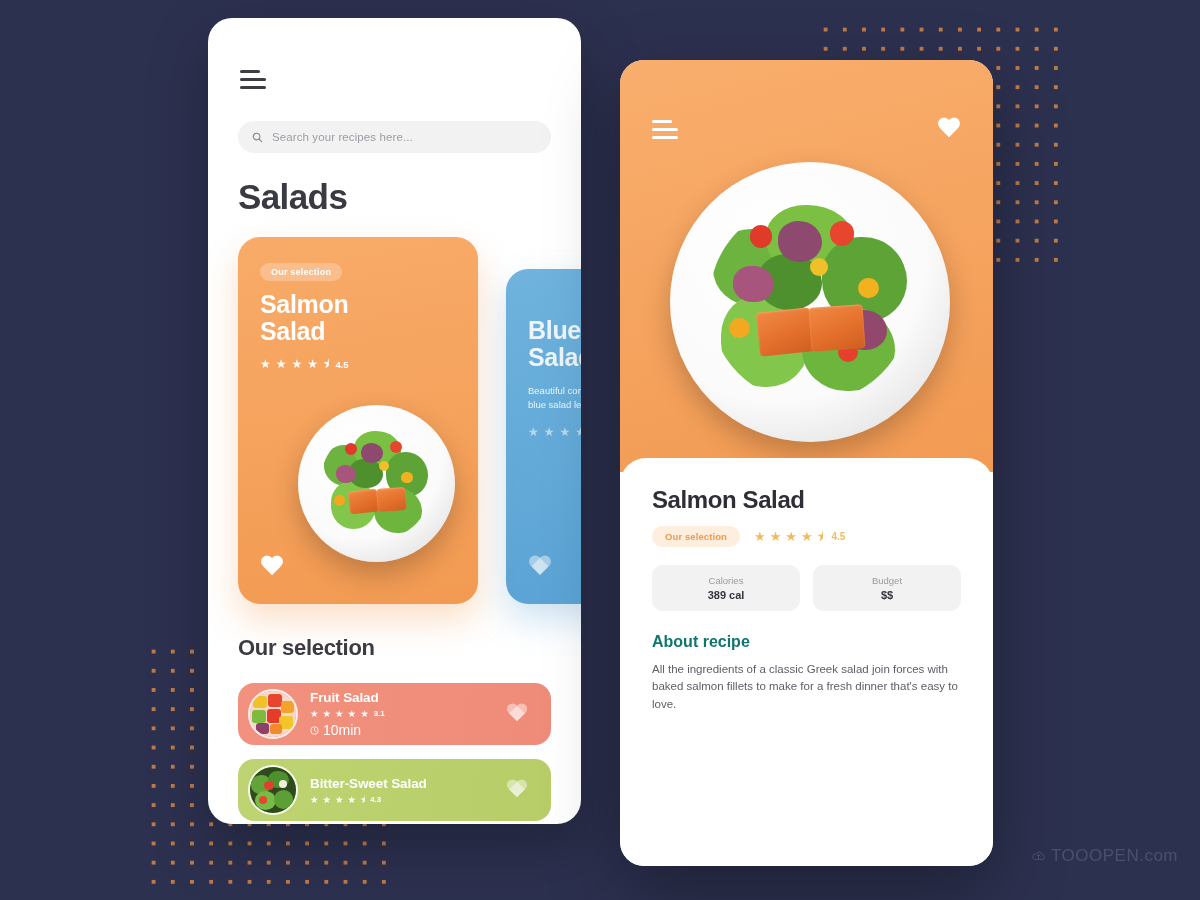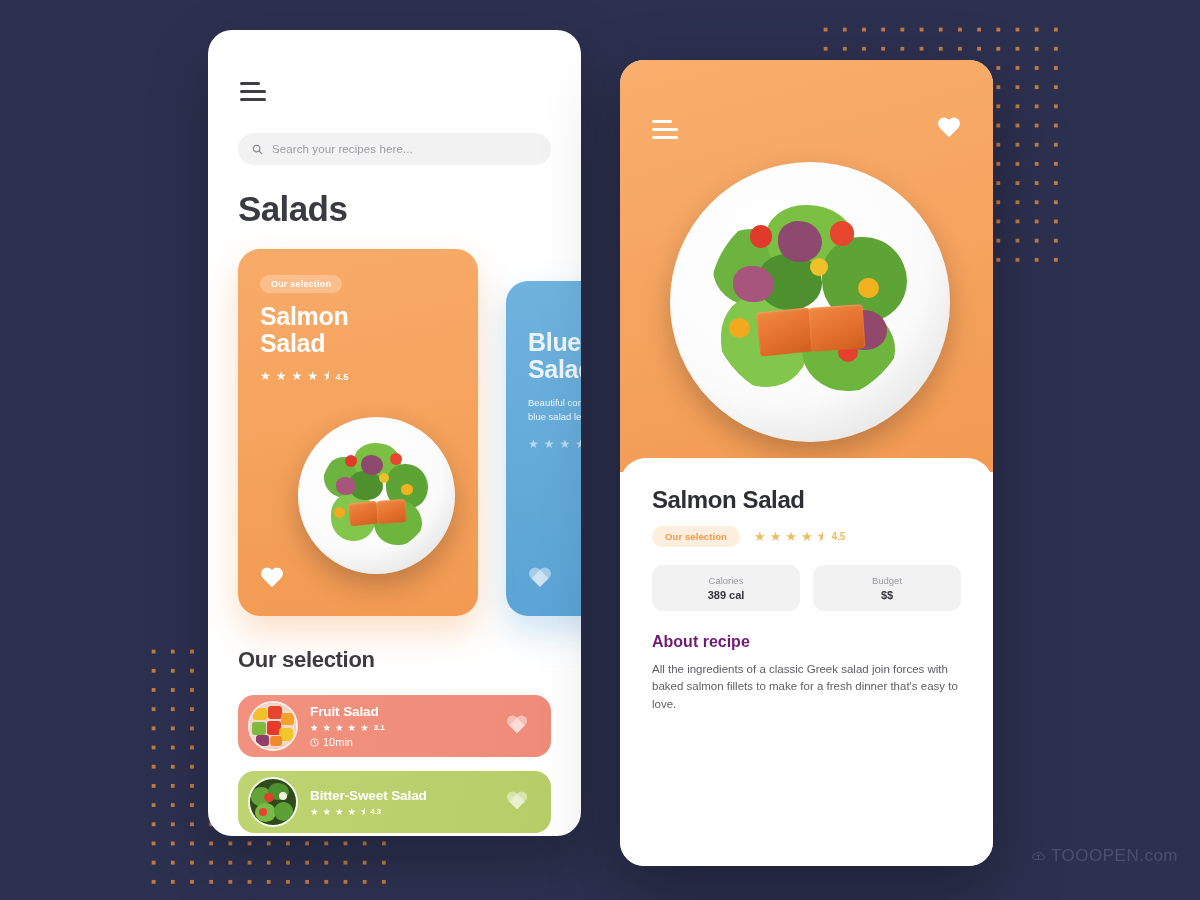--- a/index.html
+++ b/index.html
@@ -22,21 +22,21 @@
   #dots-bottom-left { left: 140px; top: 638px; width: 250px; height: 252px; }
 
   
   .phone {
     position: absolute;
     background: #ffffff;
     border-radius: 24px;
     overflow: hidden;
   }
   #phone-list {
-    left: 208px; top: 30px; width: 373px; height: 806px;
+    left: 208px; top: 18px; width: 373px; height: 806px;
     box-shadow: 0 24px 60px rgba(0,0,0,.28);
   }
   #phone-detail {
     left: 620px; top: 60px; width: 373px; height: 806px;
     box-shadow: 0 26px 70px rgba(0,0,0,.34);
   }
 
   
   .hamburger { display: flex; flex-direction: column; gap: 5px; width: 26px; cursor: pointer; }
   .hamburger i { display: block; height: 3px; border-radius: 2px; background: #3d3d45; }
@@ -135,21 +135,21 @@
   }
   .reco-thumb {
     width: 50px; height: 50px; border-radius: 50%; flex: none; overflow: hidden;
     border: 2.5px solid rgba(255,255,255,.85); position: relative;
   }
   .reco-info { margin-left: 12px; }
   .reco-name { font-size: 13.5px; font-weight: 700; color: #ffffff; letter-spacing: -.1px; }
   .reco-rating { margin-top: 4px; display: flex; align-items: center; gap: 5px; }
   .reco-rating .stars { display: flex; gap: 4px; color: #ffffff; font-size: 9.5px; line-height: 1; }
   .reco-rating .score { font-size: 8px; font-weight: 700; color: #ffffff; }
-  .reco-time { margin-top: 4px; display: flex; align-items: center; gap: 4px; font-size: 11px; color: #ffffff; }
+  .reco-time { margin-top: 4px; display: flex; align-items: center; gap: 4px; font-size: 14px; color: #ffffff; }
   .reco-heart { position: absolute; right: 22px; top: 50%; transform: translateY(-50%) scale(.92); color: rgba(255,255,255,.45); }
 
   
   #detail-hero {
     position: relative; height: 412px;
     background: linear-gradient(165deg, #f9ae6d 0%, #f29a52 100%);
   }
   #detail-topbar {
     position: absolute; top: 58px; left: 32px; right: 32px;
     display: flex; align-items: center; justify-content: space-between;
@@ -172,21 +172,21 @@
   #detail-stars .score { font-size: 10px; font-weight: 700; color: #f0bb5f; margin-left: 3px; }
 
   #facts { margin-top: 18px; display: flex; gap: 13px; }
   .fact {
     flex: 1; height: 46px; border-radius: 11px; background: #f2f2f3;
     display: flex; flex-direction: column; align-items: center; justify-content: center; gap: 3px;
   }
   .fact-label { font-size: 9.5px; color: #9a9aa2; }
   .fact-value { font-size: 11px; font-weight: 700; color: #35353d; }
 
-  #about-head { margin-top: 22px; font-size: 16px; font-weight: 700; color: #701a75; }
+  #about-head { margin-top: 22px; font-size: 16px; font-weight: 700; color: #0f766e; }
   .about-p { margin-top: 10px; font-size: 11.5px; line-height: 1.5; color: #5d5d66; }
   .about-p + .about-p { margin-top: 14px; }
 
   #cook-now {
     position: absolute; left: 32px; right: 32px; bottom: 46px; height: 46px;
     border: none; border-radius: 11px; cursor: pointer;
     background: linear-gradient(180deg, #f9a55e 0%, #f2934a 100%);
     color: #ffffff; font-size: 13.5px; font-weight: 700; letter-spacing: .1px;
     font-family: inherit; box-shadow: 0 8px 20px rgba(242,147,74,.35);
   }

